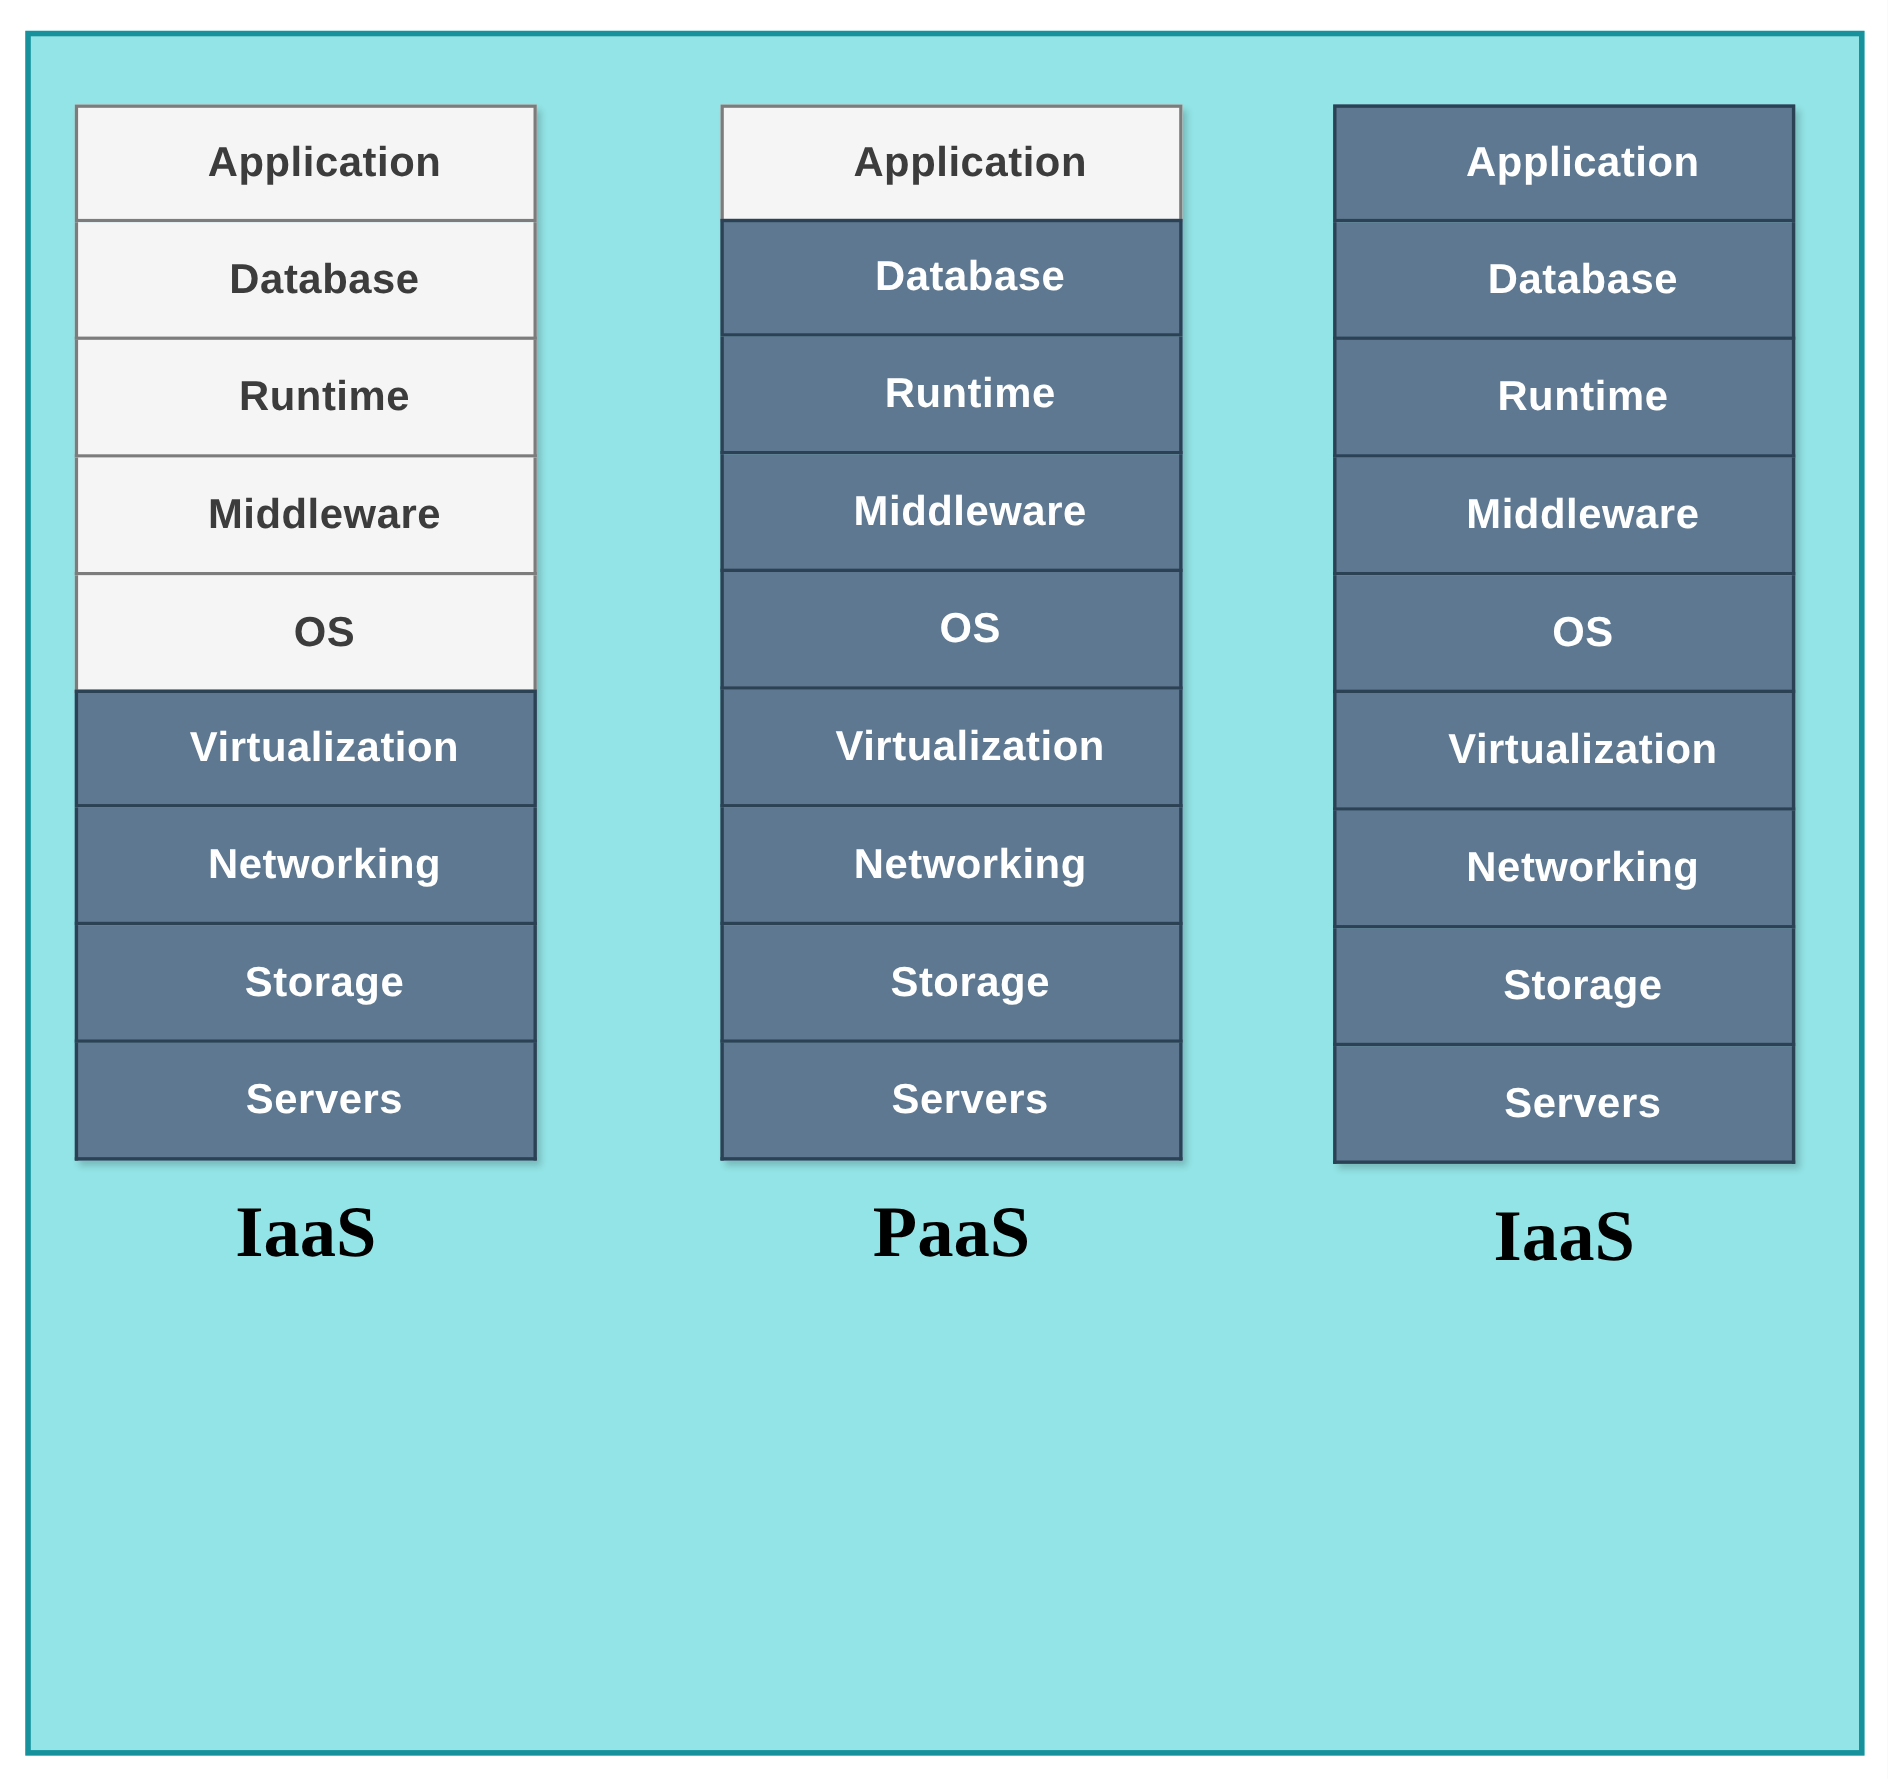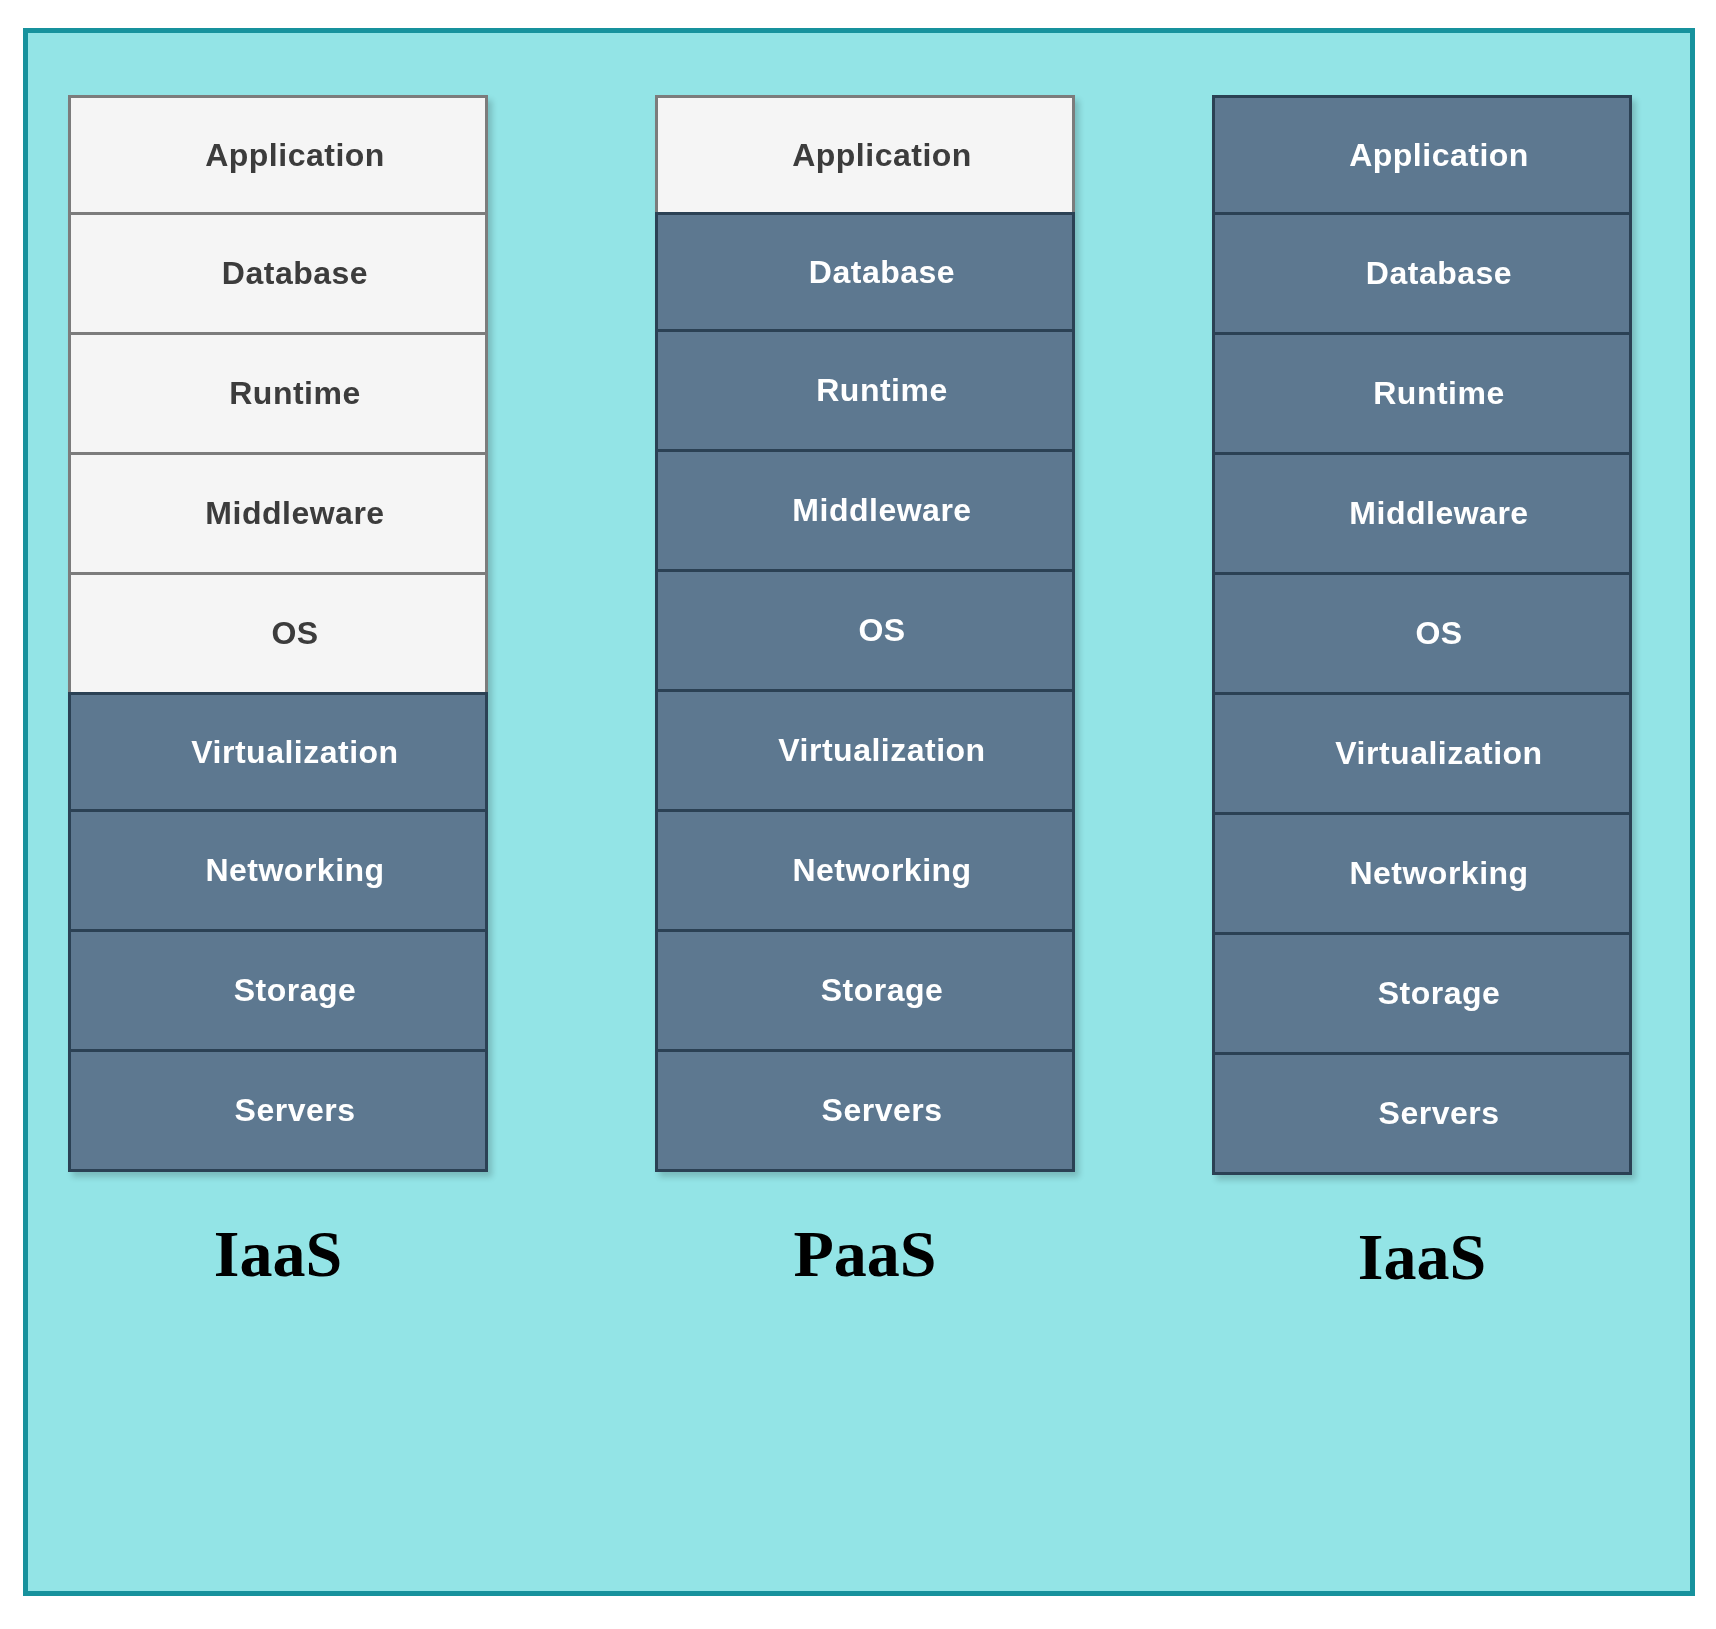--- a/index.html
+++ b/index.html
@@ -31,45 +31,45 @@
     width: 420px;
   }
   .column.col-1 { left: 40px;  }
   .column.col-2 { left: 627px; }
   .column.col-3 { left: 1184px;}
   .stack {
     box-shadow: 4px 5px 6px rgba(0,0,0,0.18);
   }
   .box {
     box-sizing: border-box;
-    height: 120px;
+    height: 107px;
     display: flex;
     align-items: center;
     justify-content: center;
-    font-size: 32px;
+    font-size: 38px;
     letter-spacing: 0.5px;
     padding-left: 34px;
   }
   .box.light {
     background: var(--light-box-fill, #f5f5f5);
     border: 3px solid var(--light-box-border, #7c7c7c);
     color: var(--light-box-text, #3c3c3c);
     font-weight: 600;
   }
   .box.dark {
     background: var(--dark-box-fill, #5d7890);
     border: 3px solid var(--dark-box-border, #2b4154);
     color: var(--dark-box-text, #ffffff);
     font-weight: 700;
   }
   .box + .box { margin-top: -3px; border-top-width: 3px; }
   .box.light + .box.light { margin-top: 0; border-top-width: 0; }
   .box.dark  + .box.dark  { margin-top: 0; border-top-width: 0; }
   .col-label {
-    margin-top: 44px;
+    margin-top: 28px;
     text-align: center;
     font-family: "Liberation Serif", serif;
     font-weight: 700;
     font-size: 66px;
     color: var(--column-label-text, #000000);
   }
 </style>
 </head>
 <body>
 

